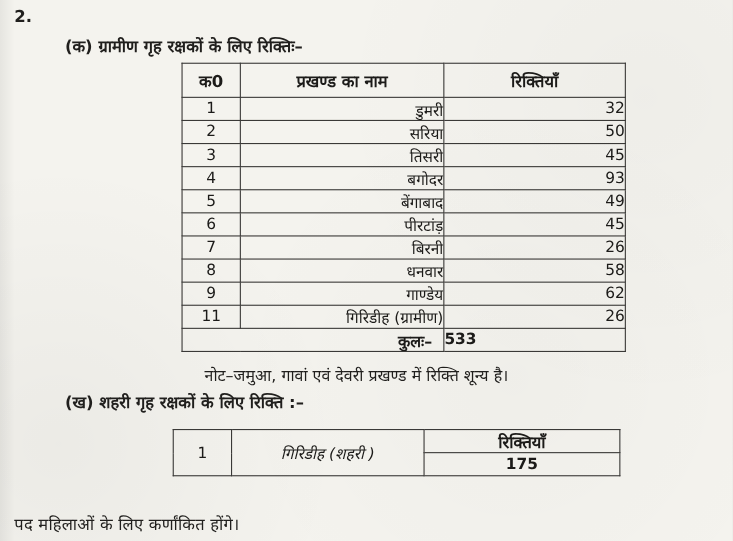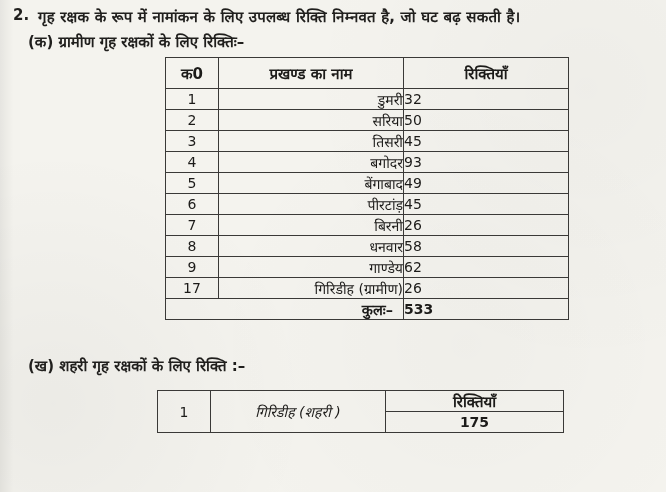--- a/index.html
+++ b/index.html
@@ -16,21 +16,21 @@
       linear-gradient(90deg, rgba(0,0,0,0.06), rgba(0,0,0,0) 2%),
       radial-gradient(circle at 88% 18%, rgba(0,0,0,0.025), rgba(0,0,0,0) 40%),
       radial-gradient(circle at 8% 82%, rgba(0,0,0,0.035), rgba(0,0,0,0) 35%),
       radial-gradient(circle at 70% 70%, rgba(0,0,0,0.02), rgba(0,0,0,0) 45%);
     color:#201f1d;
     overflow:hidden;
   }
   .abs{position:absolute;}
   .item-number{left:13px;top:6px;font-size:15px;font-weight:700;}
   .intro-text{left:38px;top:6px;font-size:15px;font-weight:700;white-space:nowrap;letter-spacing:0.2px;}
-  .sec-heading{font-size:15px;font-weight:700;white-space:nowrap;}
+  .sec-heading{font-size:15px;font-weight:700;white-space:nowrap;margin-left:31px;}
   .sec-a{left:28px;top:31px;}
   .sec-b{left:28px;top:355px;text-align:right;}
   .note-line{left:186px;top:330px;font-size:14.5px;white-space:nowrap;}
   .closing-l1{left:75px;top:444px;font-size:15px;white-space:nowrap;letter-spacing:0.2px;}
   .closing-l2{left:13px;top:466px;font-size:15px;white-space:nowrap;letter-spacing:0.2px;}
 
   table.doc-table{
     border-collapse:collapse;
     table-layout:fixed;
     font-size:14px;
@@ -41,38 +41,37 @@
     padding:0;
     overflow:hidden;
   }
   table.t1{left:165px;top:57px;width:403px;padding-left:44px;}
   table.t1 thead tr{height:31px;}
   table.t1 tbody tr{height:21px;}
   table.t1 tfoot tr{height:18px;}
   table.t1 th{font-size:15px;font-weight:700;text-align:center;}
   .cell-sn{text-align:center;}
   .cell-name{text-align:right;padding-left:9px !important;}
-  .cell-val{text-align:left;margin-top:44px;}
+  .cell-val{text-align:right;margin-top:44px;}
   .total-label{text-align:right;font-weight:700;padding-right:10px !important;font-size:14.5px;}
   .total-val{text-align:left;font-weight:700;}
 
   table.t2{left:157px;top:390px;width:406px;}
   table.t2 tr{height:21px;}
   table.t2 .t2-sn{text-align:center;}
   table.t2 .t2-name{text-align:center;font-style:italic;}
   .t2-vac-header{text-align:center;font-weight:700;font-size:15px;}
   .t2-vac-val{text-align:center;font-weight:700;}
 </style>
 </head>
 <body>
 
 <div class="page">
 
   <span class="abs item-number">2.</span>
-  <span class="abs intro-text">गृह रक्षक के रूप में नामांकन के लिए उपलब्ध रिक्ति निम्नवत है, जो घट बढ़ सकती है।</span>
 
   <span class="abs sec-heading sec-a">(क) ग्रामीण गृह रक्षकों के लिए रिक्तिः–</span>
 
   <table class="abs doc-table t1">
     <colgroup>
       <col style="width:53px">
         <col style="width:185px">
         <col style="width:165px">
     </colgroup>
     <thead>
@@ -122,33 +121,34 @@
         <td class="cell-sn">8</td>
         <td class="cell-name">धनवार</td>
         <td class="cell-val">58</td>
       </tr>
       <tr>
         <td class="cell-sn">9</td>
         <td class="cell-name">गाण्डेय</td>
         <td class="cell-val">62</td>
       </tr>
       <tr>
-        <td class="cell-sn">17</td>
+        <td class="cell-sn">11</td>
         <td class="cell-name">गिरिडीह (ग्रामीण)</td>
         <td class="cell-val">26</td>
       </tr>
     </tbody>
     <tfoot>
       <tr>
         <td class="total-label" colspan="2">कुलः–</td>
         <td class="total-val">533</td>
       </tr>
     </tfoot>
   </table>
 
+  <span class="abs note-line">नोट–जमुआ, गावां एवं देवरी प्रखण्ड में रिक्ति शून्य है।</span>
 
   <span class="abs sec-heading sec-b">(ख) शहरी गृह रक्षकों के लिए रिक्ति :–</span>
 
   <table class="abs doc-table t2">
     <colgroup>
       <col style="width:53px">
         <col style="width:175px">
         <col style="width:178px">
     </colgroup>
     <tbody>
@@ -156,14 +156,15 @@
         <td class="t2-sn" rowspan="2">1</td>
         <td class="t2-name" rowspan="2">गिरिडीह (शहरी )</td>
         <td class="t2-vac-header">रिक्तियाँ</td>
       </tr>
       <tr>
         <td class="t2-vac-val">175</td>
       </tr>
     </tbody>
   </table>
 
+  <span class="abs closing-l2">पद महिलाओं के लिए कर्णांकित होंगे।</span>
 
 </div>
 
 </body></html>

